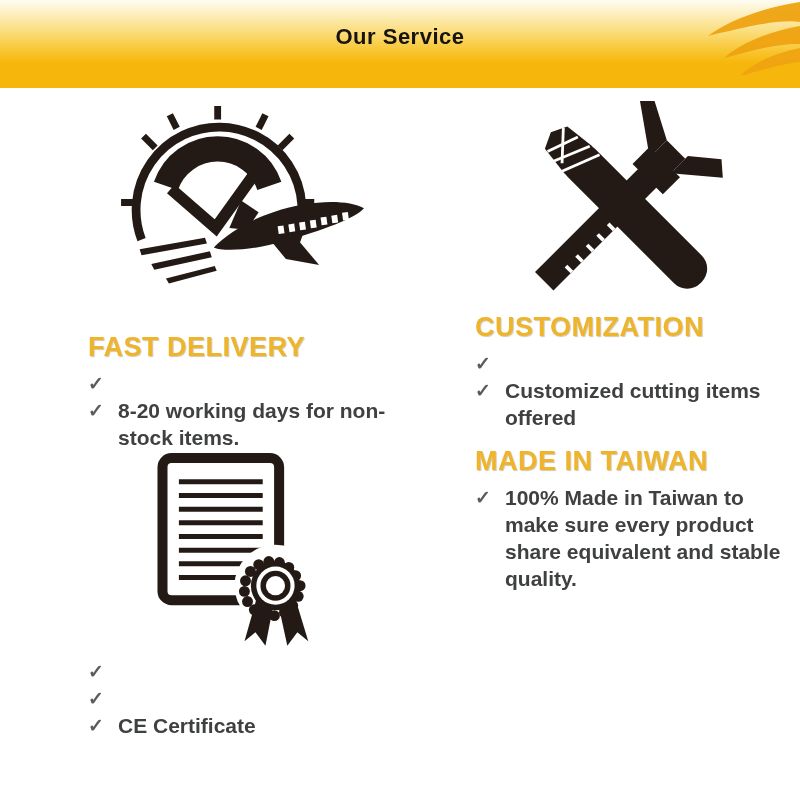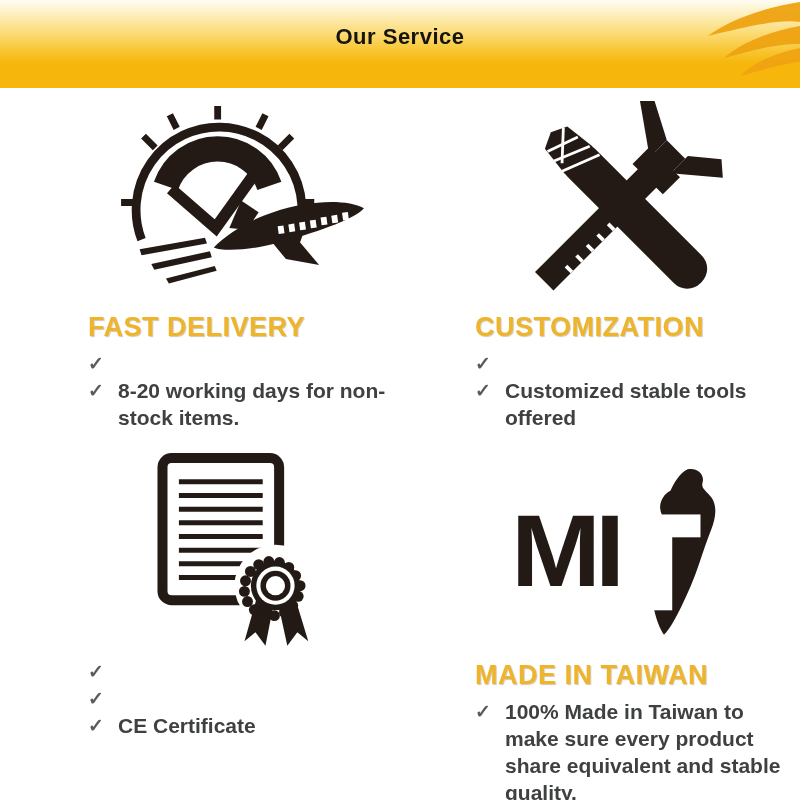--- a/index.html
+++ b/index.html
@@ -12,21 +12,21 @@
     position:absolute;left:0;top:0;width:800px;height:88px;
     background:linear-gradient(180deg,#FEFDF4 0%,#FBDE7E 35%,#F8C32B 60%,#F6B60C 72%,#F6B60C 100%);
   }
   .banner-title{
     position:absolute;left:0;top:24px;width:100%;text-align:center;
     font-size:22px;font-weight:bold;color:#161311;letter-spacing:.5px;
   }
   .swoosh{position:absolute;right:0;top:0;}
   
   .quad{position:absolute;display:flex;flex-direction:column;}
-  .q1{left:60px;top:96px;width:368px;}
+  .q1{left:60px;top:96px;width:368px;gap:20px;}
   .q2{left:452px;top:96px;width:340px;}
   .q3{left:60px;top:444px;width:368px;}
   .q4{left:452px;top:444px;width:340px;}
   .icon-wrap{
     height:214px;display:flex;align-items:center;justify-content:center;
   }
   .textblock-l{padding-left:28px;}
   .textblock-r{padding-left:23px;}
   .heading{
     font-size:27px;font-weight:bold;color:#EEB42C;letter-spacing:.5px;
@@ -138,21 +138,21 @@
       </svg>
     </div>
     <div class="textblock-r">
       <div class="heading">CUSTOMIZATION</div>
       <ul class="checks">
         <li>
           <span class="check">✓</span>
         </li>
         <li>
           <span class="check">✓</span>
-          <span class="item-text">Customized stable tools
+          <span class="item-text">Customized cutting items
 offered</span>
         </li>
       </ul>
     </div>
   </div>
 
   <div class="quad q3">
     <div class="icon-wrap">
       <svg width="235" height="205" viewBox="0 0 240 225">
         <rect x="30" y="10" width="128" height="156" rx="10" fill="#ffffff" stroke="#241A15" stroke-width="11"></rect>
@@ -203,32 +203,20 @@
         </li>
         <li>
           <span class="check">✓</span>
           <span class="item-text">CE Certificate</span>
         </li>
       </ul>
     </div>
   </div>
 
   <div class="quad q4">
-    <div class="icon-wrap">
-      <div class="mit">
-        <span class="mit-mi">MI</span>
-        <svg width="108" height="172" viewBox="0 0 100 160">
-          <path d="M58 4 C66 2 74 8 72 16 C70 22 76 24 80 30 C86 38 84 50 80 60
-                   C76 70 72 82 68 94 C64 106 58 120 52 132 C47 142 42 152 36 158
-                   C32 152 28 142 26 130 C24 118 24 106 26 96 C22 88 24 78 28 70
-                   C24 62 28 52 34 46 C30 38 34 28 42 24 C46 16 50 8 58 4 Z" fill="#241A15"></path>
-          <text x="-5" y="131" font-size="118" font-weight="bold" fill="#ffffff" stroke="#ffffff" stroke-width="8">T</text>
-        </svg>
-      </div>
-    </div>
     <div class="textblock-r">
       <div class="heading">MADE IN TAIWAN</div>
       <ul class="checks">
         <li>
           <span class="check">✓</span>
           <span class="item-text">100% Made in Taiwan to
 make sure every product
 share equivalent and stable
 quality.</span>
         </li>

